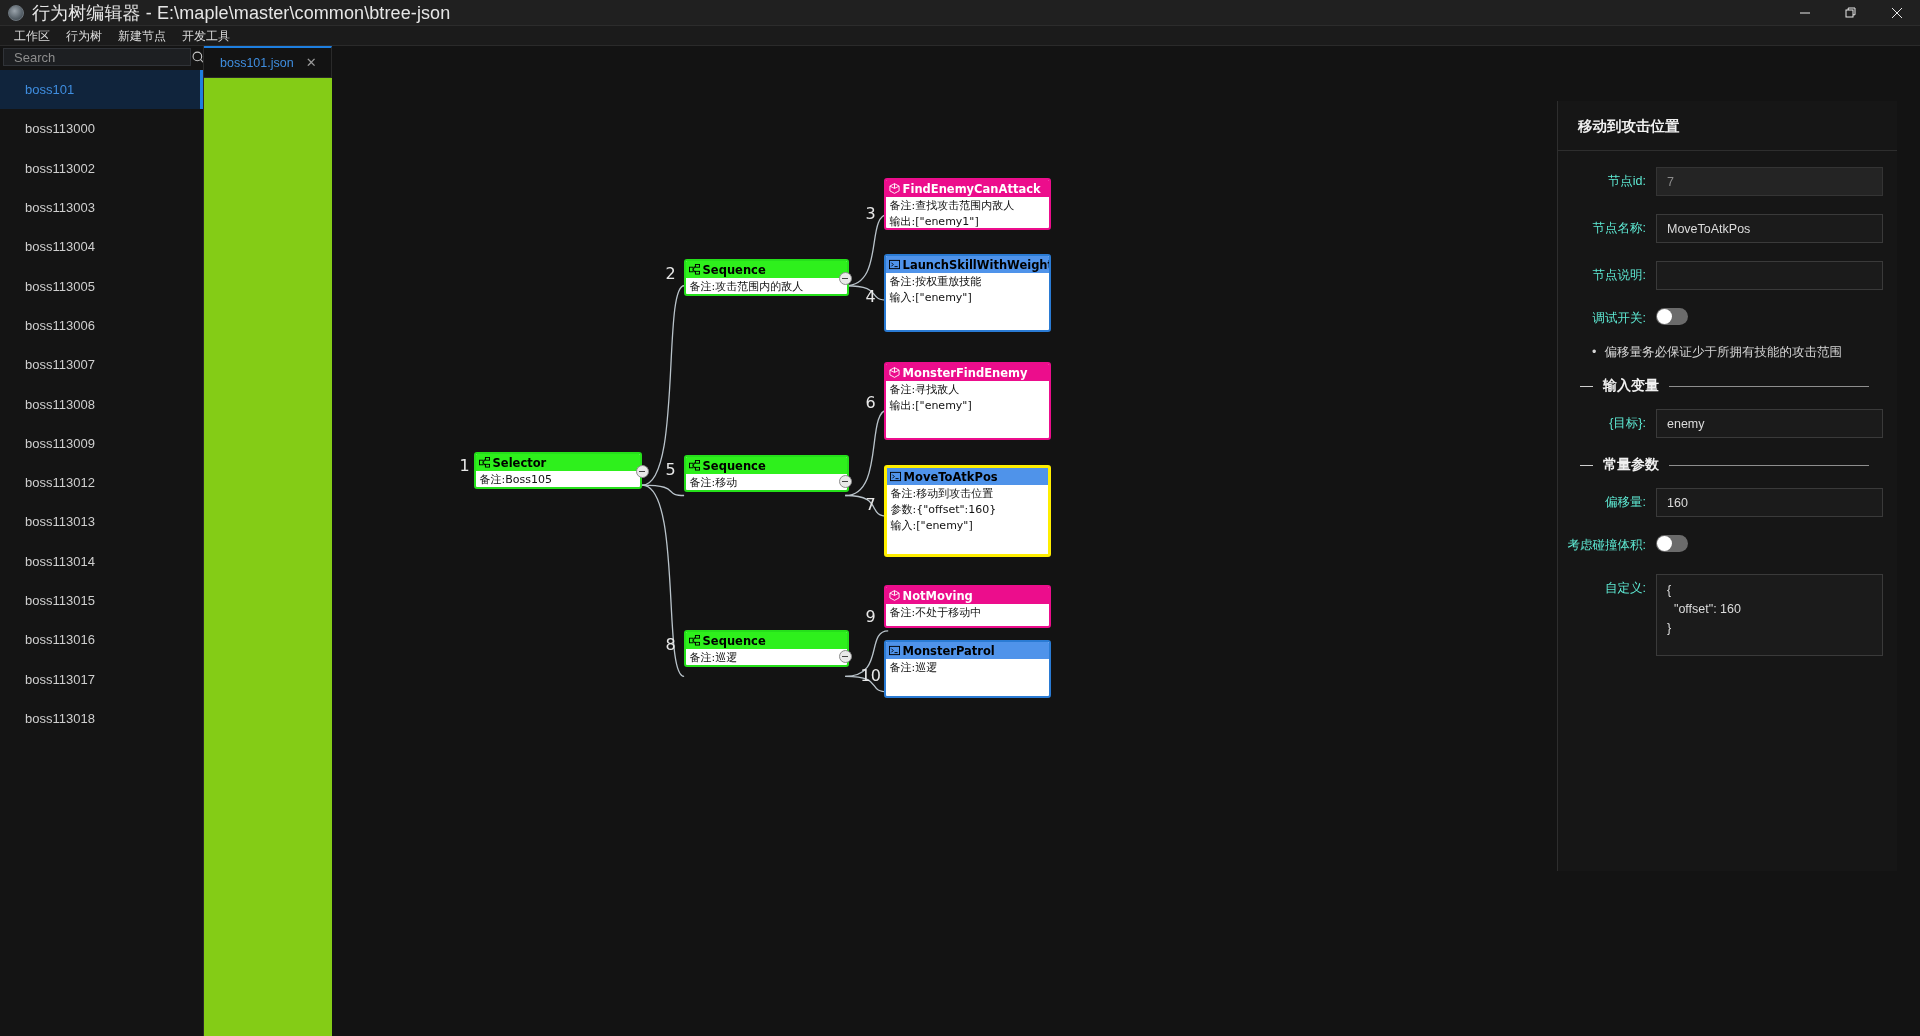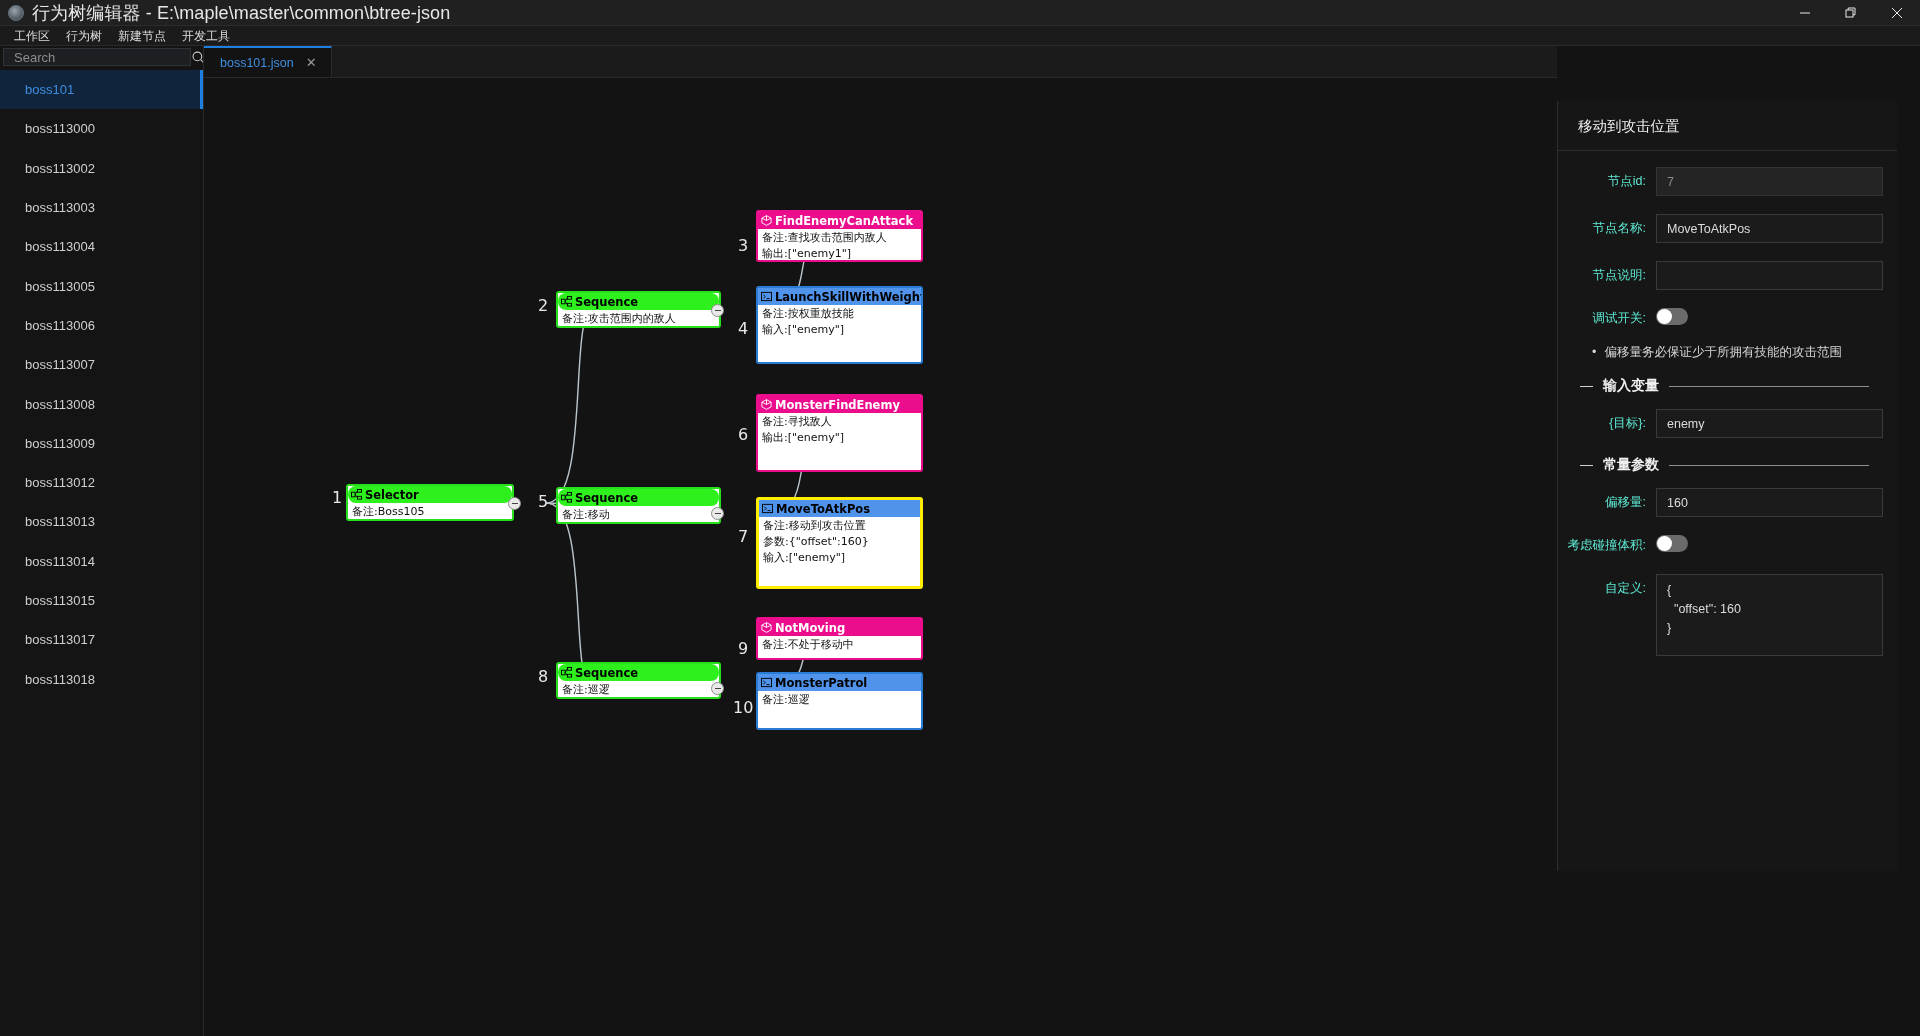--- a/index.html
+++ b/index.html
@@ -71,21 +71,21 @@
   .file-item {
     height: 39.3px; display: flex; align-items: center;
     padding-left: 25px; font-size: 13px; color: #cfcfcf;
   }
   .file-item.active {
     background: #10243c; color: #3f8ee0;
     box-shadow: inset -3px 0 0 #1e7fe0;
   }
 
   
-  .center { flex: 1; display: flex; flex-direction: column; background: #84cc16; min-width: 0; }
+  .center { flex: 1; display: flex; flex-direction: row; background: #84cc16; min-width: 0; }
   .tabbar { height: 32px; background: #1b1b1b; display: flex; align-items: stretch;
             border-bottom: 1px solid #2a2a2a; }
   .tab {
     display: flex; align-items: center; gap: 12px;
     padding: 0 14px 0 16px; background: #131313;
     border-right: 1px solid #2a2a2a; border-top: 2px solid #1e7fe0;
     font-size: 12.5px; color: #3f8ee0;
   }
   .tab-close { color: #9a9a9a; font-size: 13px; line-height: 1; }
 
@@ -103,21 +103,21 @@
     height: 17px; padding: 0 3px;
     font-size: 11.5px; font-weight: bold; color: #000;
     font-family: "DejaVu Sans", sans-serif;
   }
   .node .nbody { padding: 1px 4px 2px 4px; }
   .node .nline {
     font-size: 11px; color: #111; line-height: 16px; white-space: nowrap;
     font-family: "DejaVu Sans", sans-serif;
   }
   .node.composite { border-color: #25e01a; }
-  .node.composite .nhead { background: #2ef01c; border-radius: 8px; }
+  .node.composite .nhead { background: #2ef01c; }
   .node.condition { border-color: #ec0d8c; }
   .node.condition .nhead { background: #ec0d8c; color: #fff; }
   .node.action { border-color: #2a7bd4; }
   .node.action .nhead { background: #4f93ea; color: #000; }
   .node.selected { border-color: #ffee00; border-width: 3px; }
 
   .nidx {
     position: absolute; font-size: 16px; color: #e8e8e8;
     font-family: "DejaVu Sans", sans-serif;
   }
@@ -129,21 +129,21 @@
   .port::after { content: ""; width: 6px; height: 1px; background: #444; }
 
   
   .props {
     width: 340px; flex: none; background: #161616;
     border-left: 1px solid #2e2e2e;
     margin: 55px 23px 0 0; height: 770px;
     overflow: hidden;
   }
   .props-title {
-    padding: 16px 0 14px 20px; font-size: 14.5px; font-weight: normal; color: #f0f0f0;
+    padding: 16px 0 14px 20px; font-size: 14.5px; font-weight: bold; color: #f0f0f0;
     border-bottom: 1px solid #2e2e2e;
   }
   .props-body { padding: 16px 14px 0 0; }
   .frow { display: flex; align-items: center; margin-bottom: 18px; }
   .flabel {
     width: 98px; flex: none; text-align: right; padding-right: 10px;
     font-size: 12.5px; color: #5eead4;
   }
   .fctl { flex: 1; }
   .finput {
@@ -262,20 +262,23 @@
           <span>boss113012</span>
         </div>
         <div class="file-item">
           <span>boss113013</span>
         </div>
         <div class="file-item">
           <span>boss113014</span>
         </div>
         <div class="file-item">
           <span>boss113015</span>
+        </div>
+        <div class="file-item">
+          <span>boss113016</span>
         </div>
         <div class="file-item">
           <span>boss113017</span>
         </div>
         <div class="file-item">
           <span>boss113018</span>
         </div>
       </div>
   </div>
 

